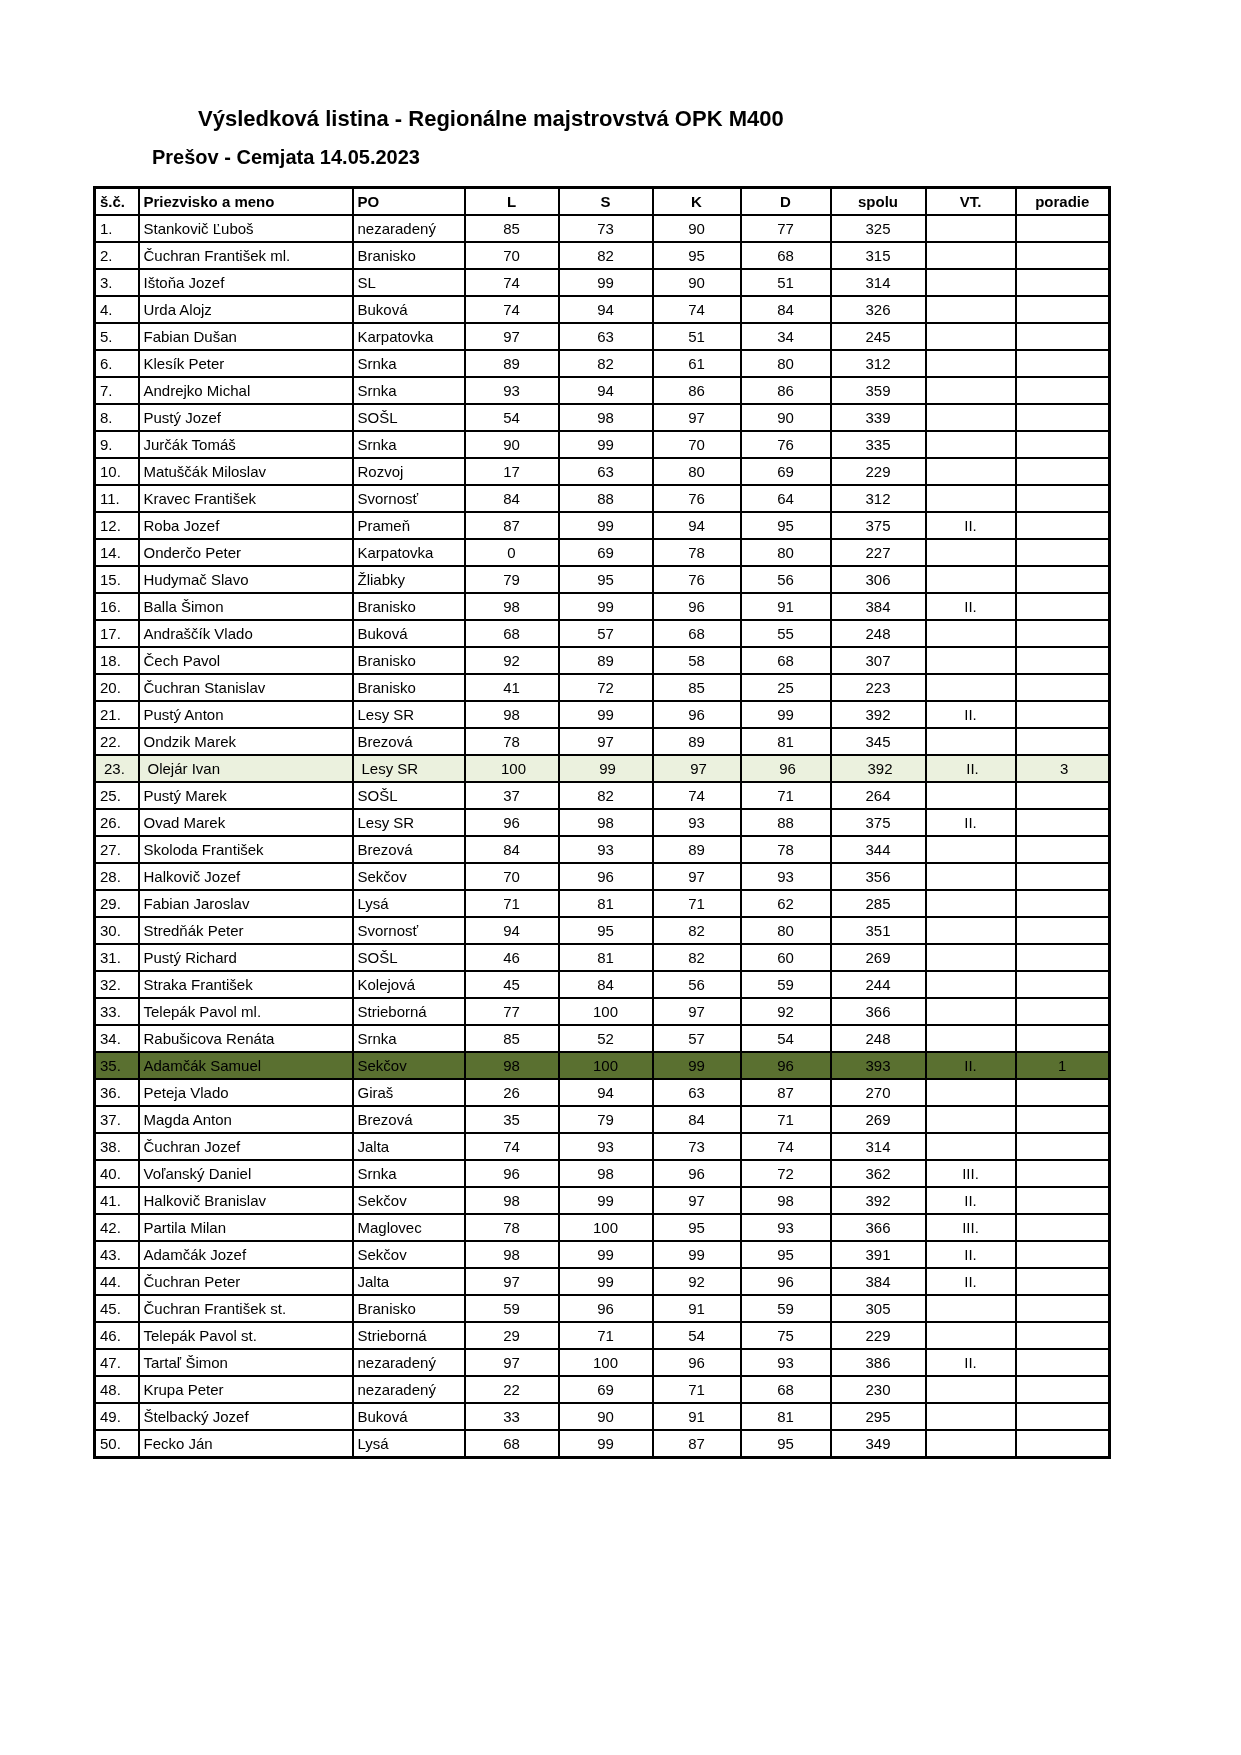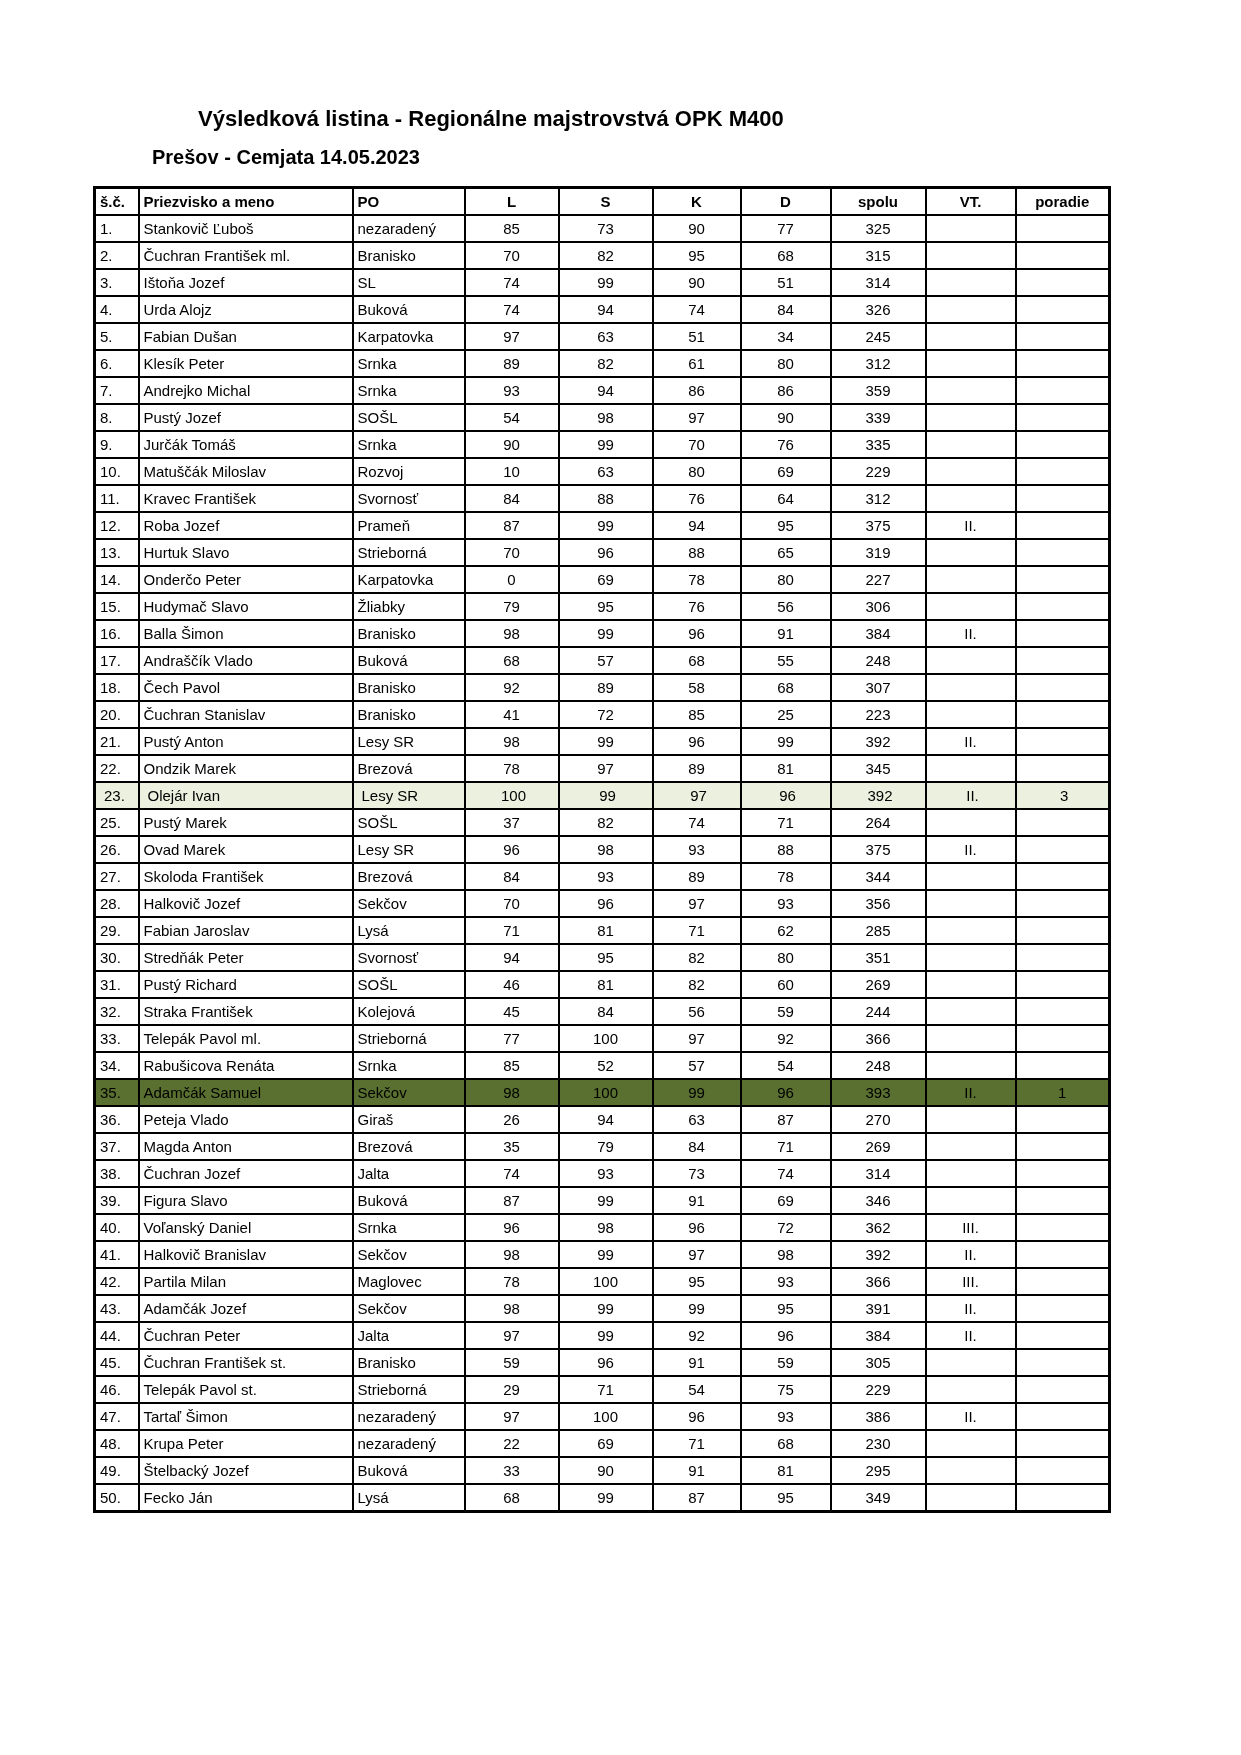--- a/index.html
+++ b/index.html
@@ -203,21 +203,21 @@
           <td>70</td>
           <td>76</td>
           <td>335</td>
           <td></td>
           <td></td>
         </tr>
         <tr>
           <td class="left">10.</td>
           <td class="left">Matuščák Miloslav</td>
           <td class="left">Rozvoj</td>
-          <td>10</td>
+          <td>17</td>
           <td>63</td>
           <td>80</td>
           <td>69</td>
           <td>229</td>
           <td></td>
           <td></td>
         </tr>
         <tr>
           <td class="left">11.</td>
           <td class="left">Kravec František</td>
@@ -236,32 +236,20 @@
           <td class="left">Prameň</td>
           <td>87</td>
           <td>99</td>
           <td>94</td>
           <td>95</td>
           <td>375</td>
           <td>II.</td>
           <td></td>
         </tr>
         <tr>
-          <td class="left">13.</td>
-          <td class="left">Hurtuk Slavo</td>
-          <td class="left">Strieborná</td>
-          <td>70</td>
-          <td>96</td>
-          <td>88</td>
-          <td>65</td>
-          <td>319</td>
-          <td></td>
-          <td></td>
-        </tr>
-        <tr>
           <td class="left">14.</td>
           <td class="left">Onderčo Peter</td>
           <td class="left">Karpatovka</td>
           <td>0</td>
           <td>69</td>
           <td>78</td>
           <td>80</td>
           <td>227</td>
           <td></td>
           <td></td>
@@ -520,32 +508,20 @@
         </tr>
         <tr>
           <td class="left">38.</td>
           <td class="left">Čuchran Jozef</td>
           <td class="left">Jalta</td>
           <td>74</td>
           <td>93</td>
           <td>73</td>
           <td>74</td>
           <td>314</td>
-          <td></td>
-          <td></td>
-        </tr>
-        <tr>
-          <td class="left">39.</td>
-          <td class="left">Figura Slavo</td>
-          <td class="left">Buková</td>
-          <td>87</td>
-          <td>99</td>
-          <td>91</td>
-          <td>69</td>
-          <td>346</td>
           <td></td>
           <td></td>
         </tr>
         <tr>
           <td class="left">40.</td>
           <td class="left">Voľanský Daniel</td>
           <td class="left">Srnka</td>
           <td>96</td>
           <td>98</td>
           <td>96</td>

